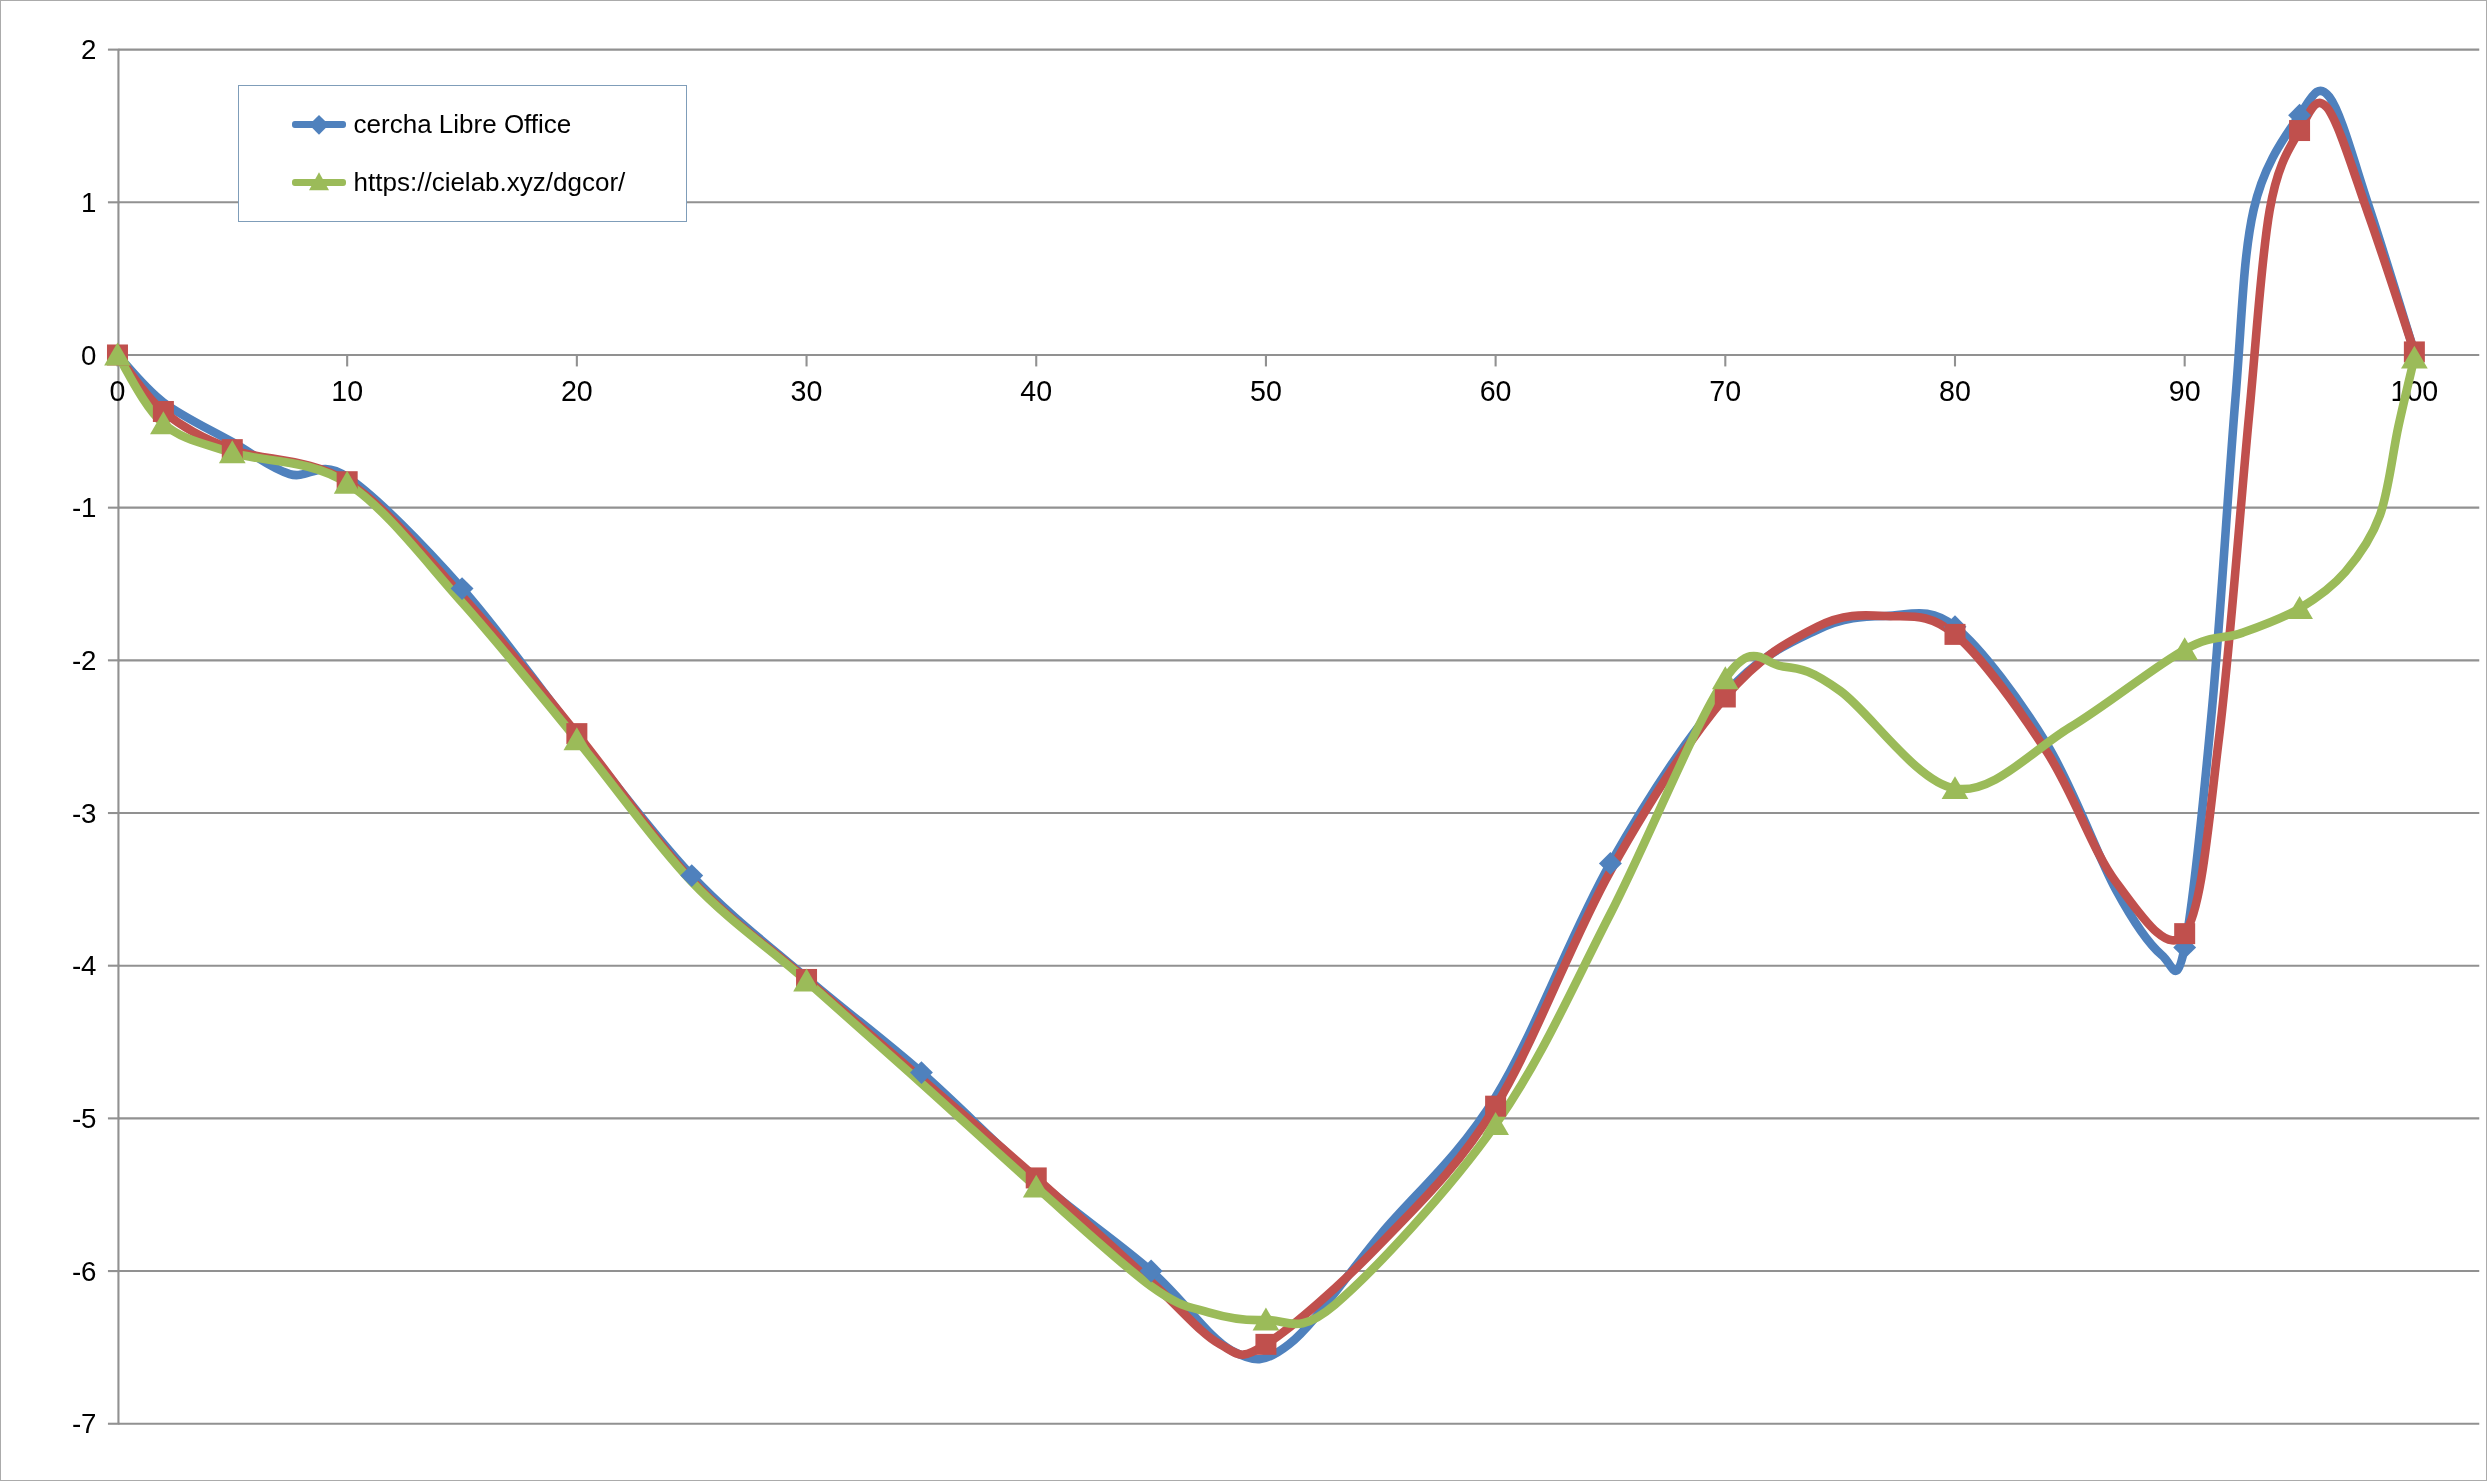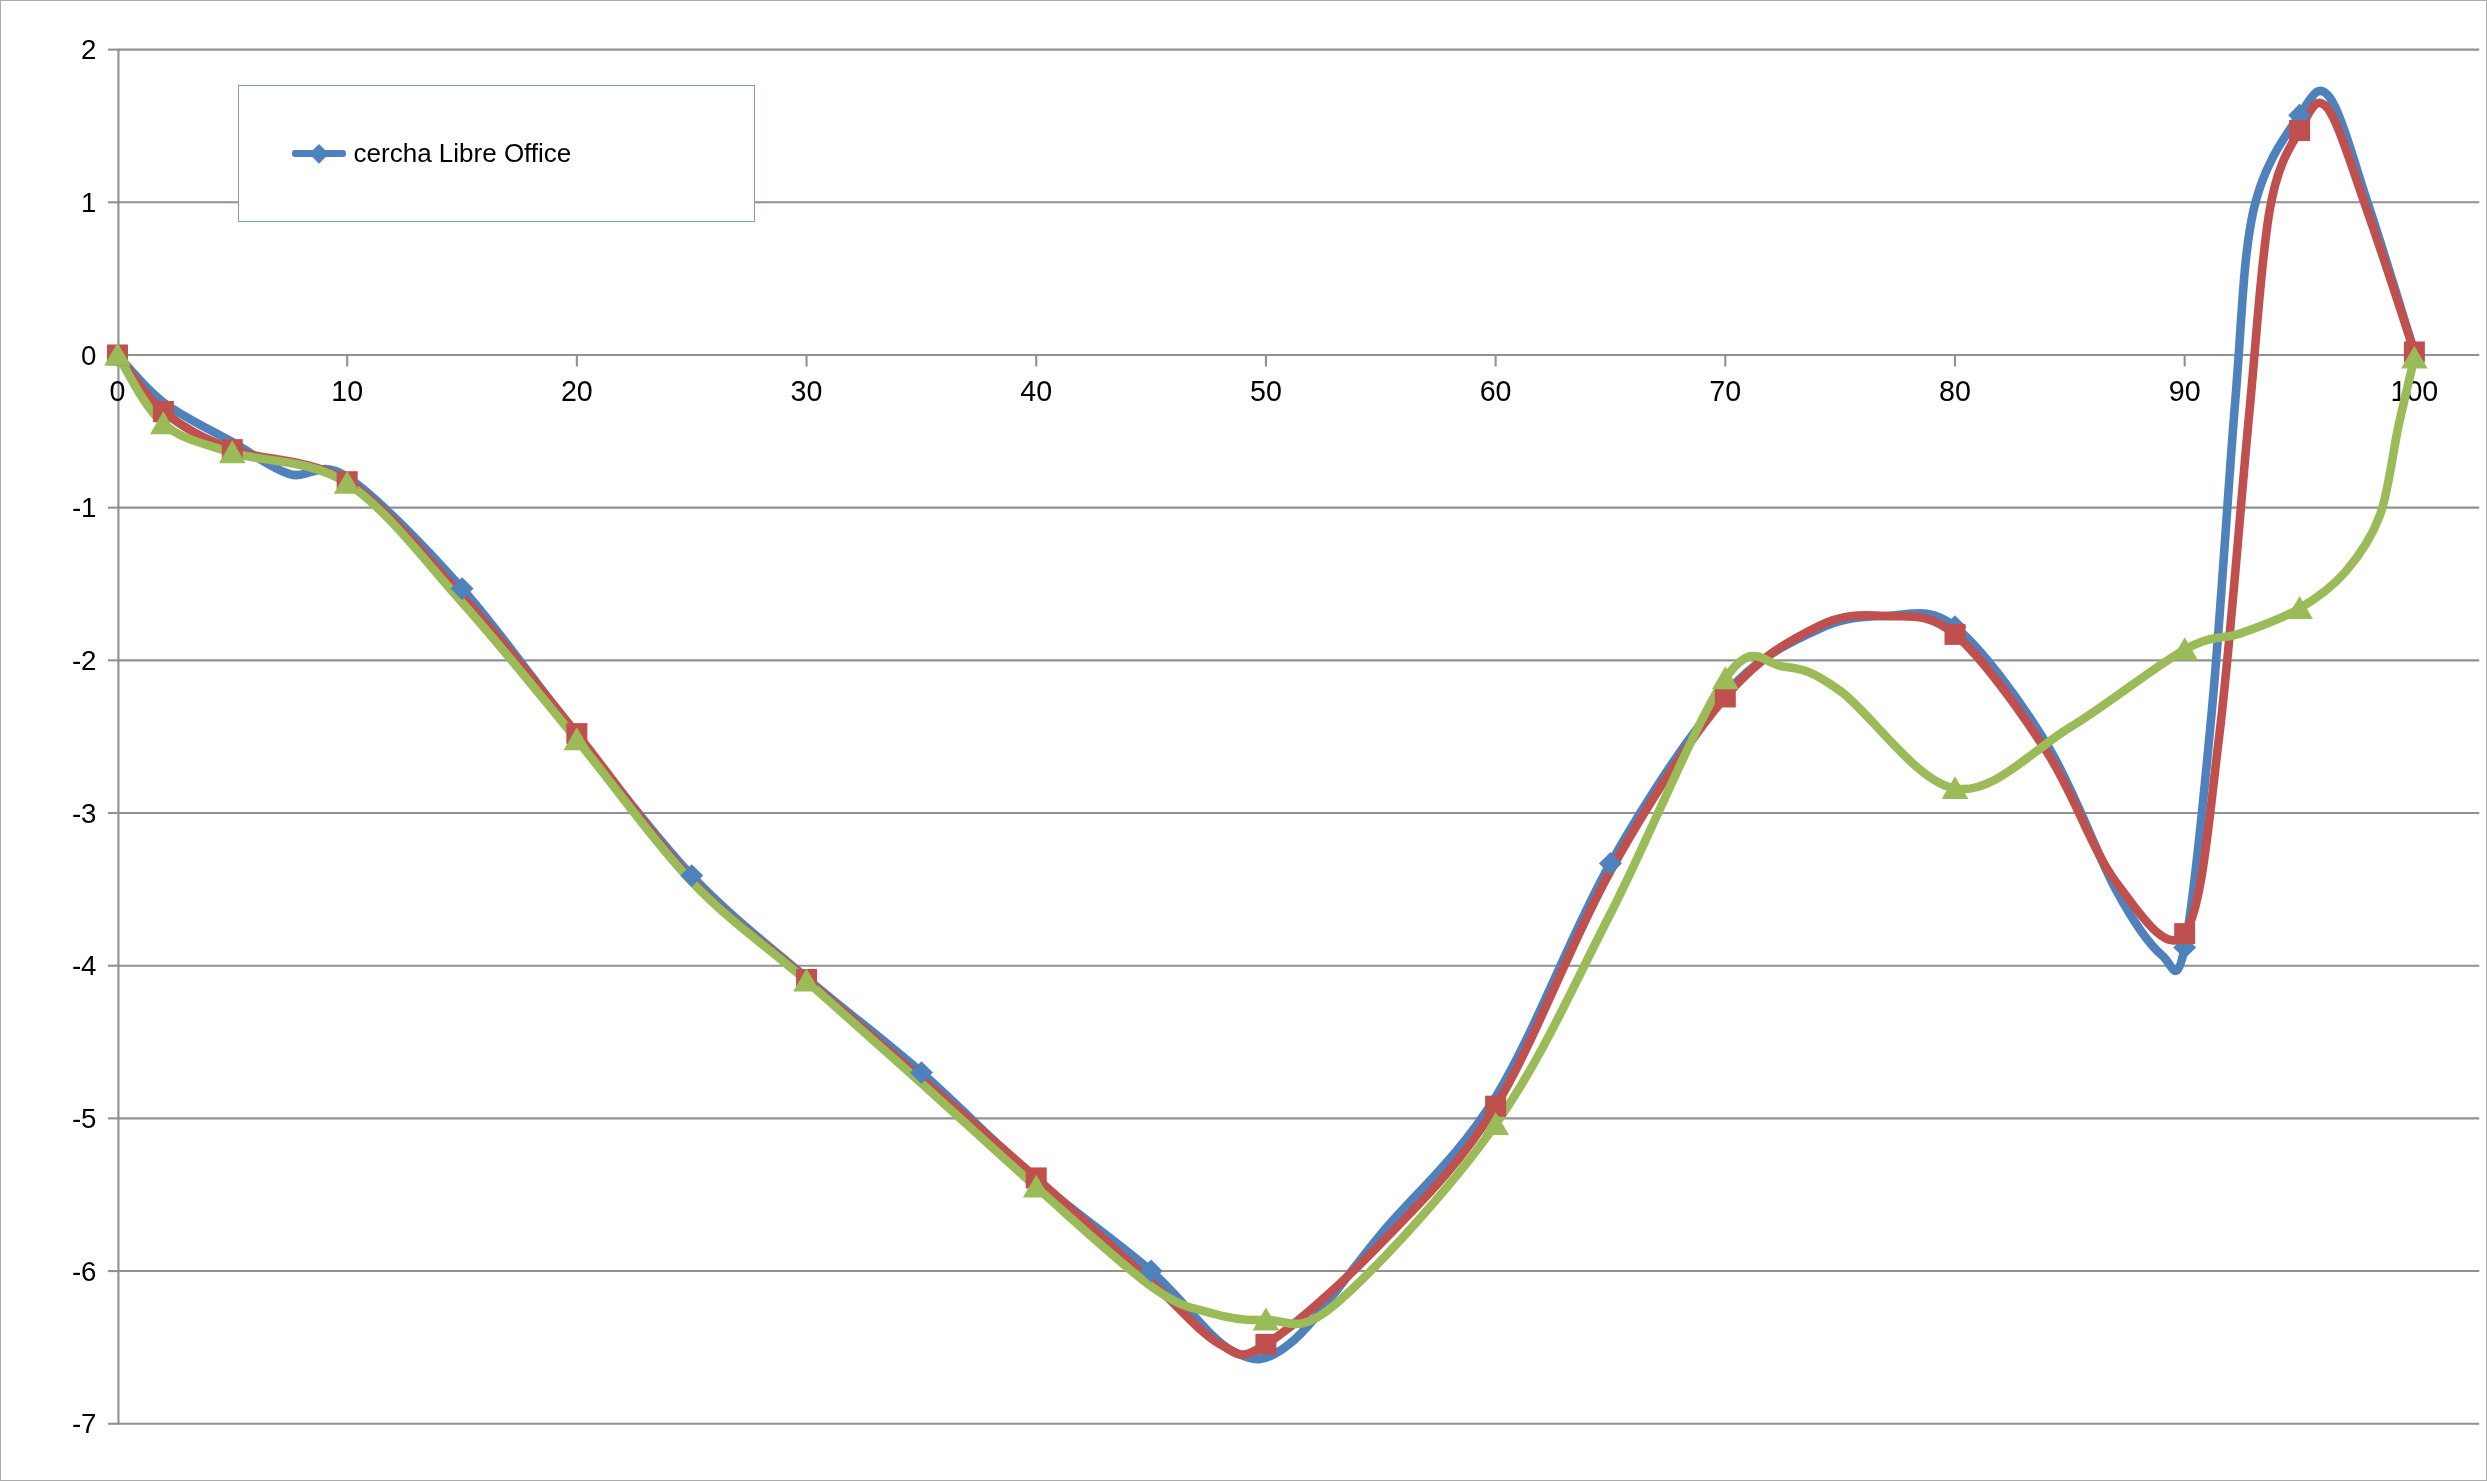--- a/index.html
+++ b/index.html
@@ -1,21 +1,21 @@
 <!DOCTYPE html>
 <html><head>
 <meta charset="utf-8">
 <style>
   html,body{margin:0;padding:0;background:#fff;}
   body{font-family:"Liberation Sans", sans-serif;}
   .stage{position:relative;width:2487px;height:1481px;background:#ffffff;overflow:hidden;}
   .outer-border{position:absolute;left:0;top:0;right:0;bottom:0;border:1.9px solid #ababab;pointer-events:none;}
   svg{position:absolute;left:0;top:0;}
   
-  .legend{position:absolute;left:238px;top:85px;width:517px;height:137px;box-sizing:border-box;
+  .legend{position:absolute;left:238px;top:85px;width:449px;height:137px;box-sizing:border-box;
           background:#ffffff;border:1.9px solid #7f9db9;display:flex;flex-direction:column;
           justify-content:space-evenly;padding-left:53px;}
   .legend-row{display:flex;align-items:center;height:38px;}
   .swatch{position:relative;width:54px;height:6.7px;border-radius:2.9px;flex:0 0 auto;}
   .mk{position:absolute;left:50%;top:50%;}
   .mk.diamond{width:14.3px;height:14.3px;transform:translate(-50%,-50%) rotate(45deg);}
   .mk.square{width:17px;height:17px;transform:translate(-50%,-50%);}
   .mk.triangle{width:0;height:0;border-left:10.5px solid transparent;border-right:10.5px solid transparent;
                border-bottom:18px solid #000;background:transparent !important;transform:translate(-50%,-54%);}
   .legend-label{margin-left:7.6px;font-size:26px;color:#000;white-space:nowrap;}
@@ -119,17 +119,23 @@
       <polygon points="2530,362.2 2544,386.2 2516,386.2" fill="#9bbb59"></polygon>
     </svg>
 
   <div class="legend" style="border-color: rgb(127, 157, 185);">
     <div class="legend-row">
       <span class="swatch" style="background: rgb(79, 129, 189);">
           <span class="mk diamond" style="background: rgb(79, 129, 189);"></span>
         </span>
       <span class="legend-label">cercha Libre Office</span>
     </div>
+    <div class="legend-row">
+      <span class="swatch" style="background: rgb(155, 187, 89);">
+          <span class="mk triangle" style="border-bottom-color: rgb(155, 187, 89);"></span>
+        </span>
+      <span class="legend-label">https://cielab.xyz/dgcor/</span>
+    </div>
   </div>
 
   <div class="outer-border"></div>
 </div>
 
 
 </body></html>

